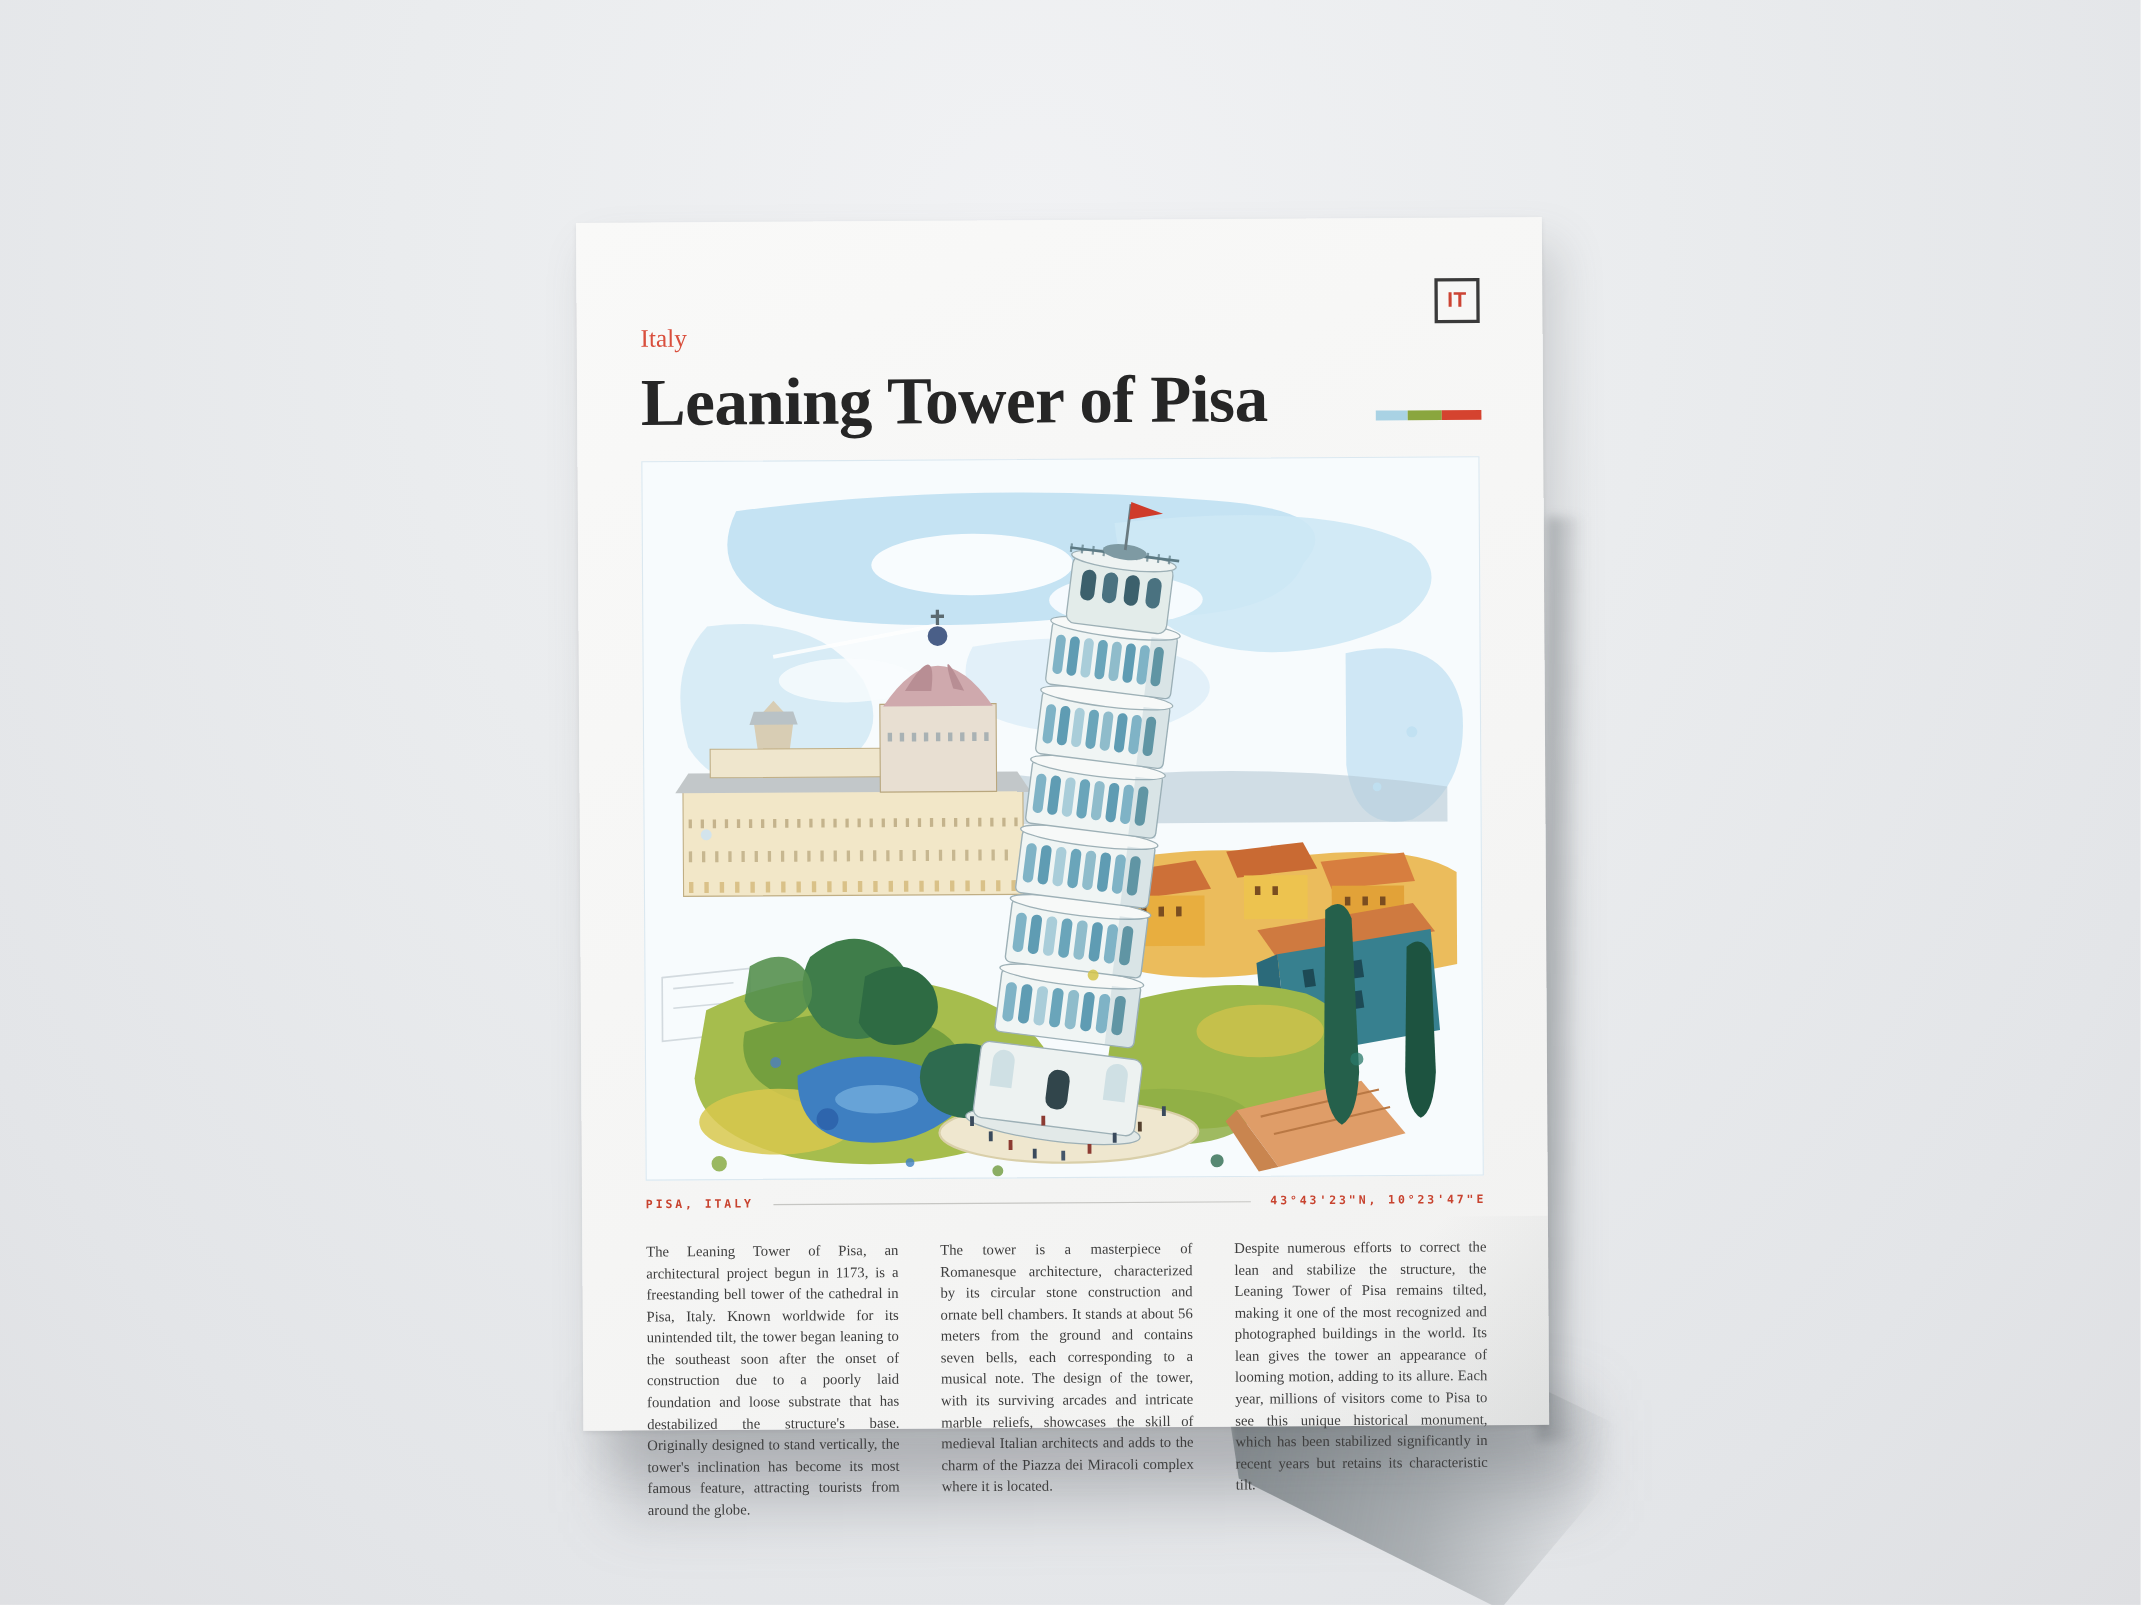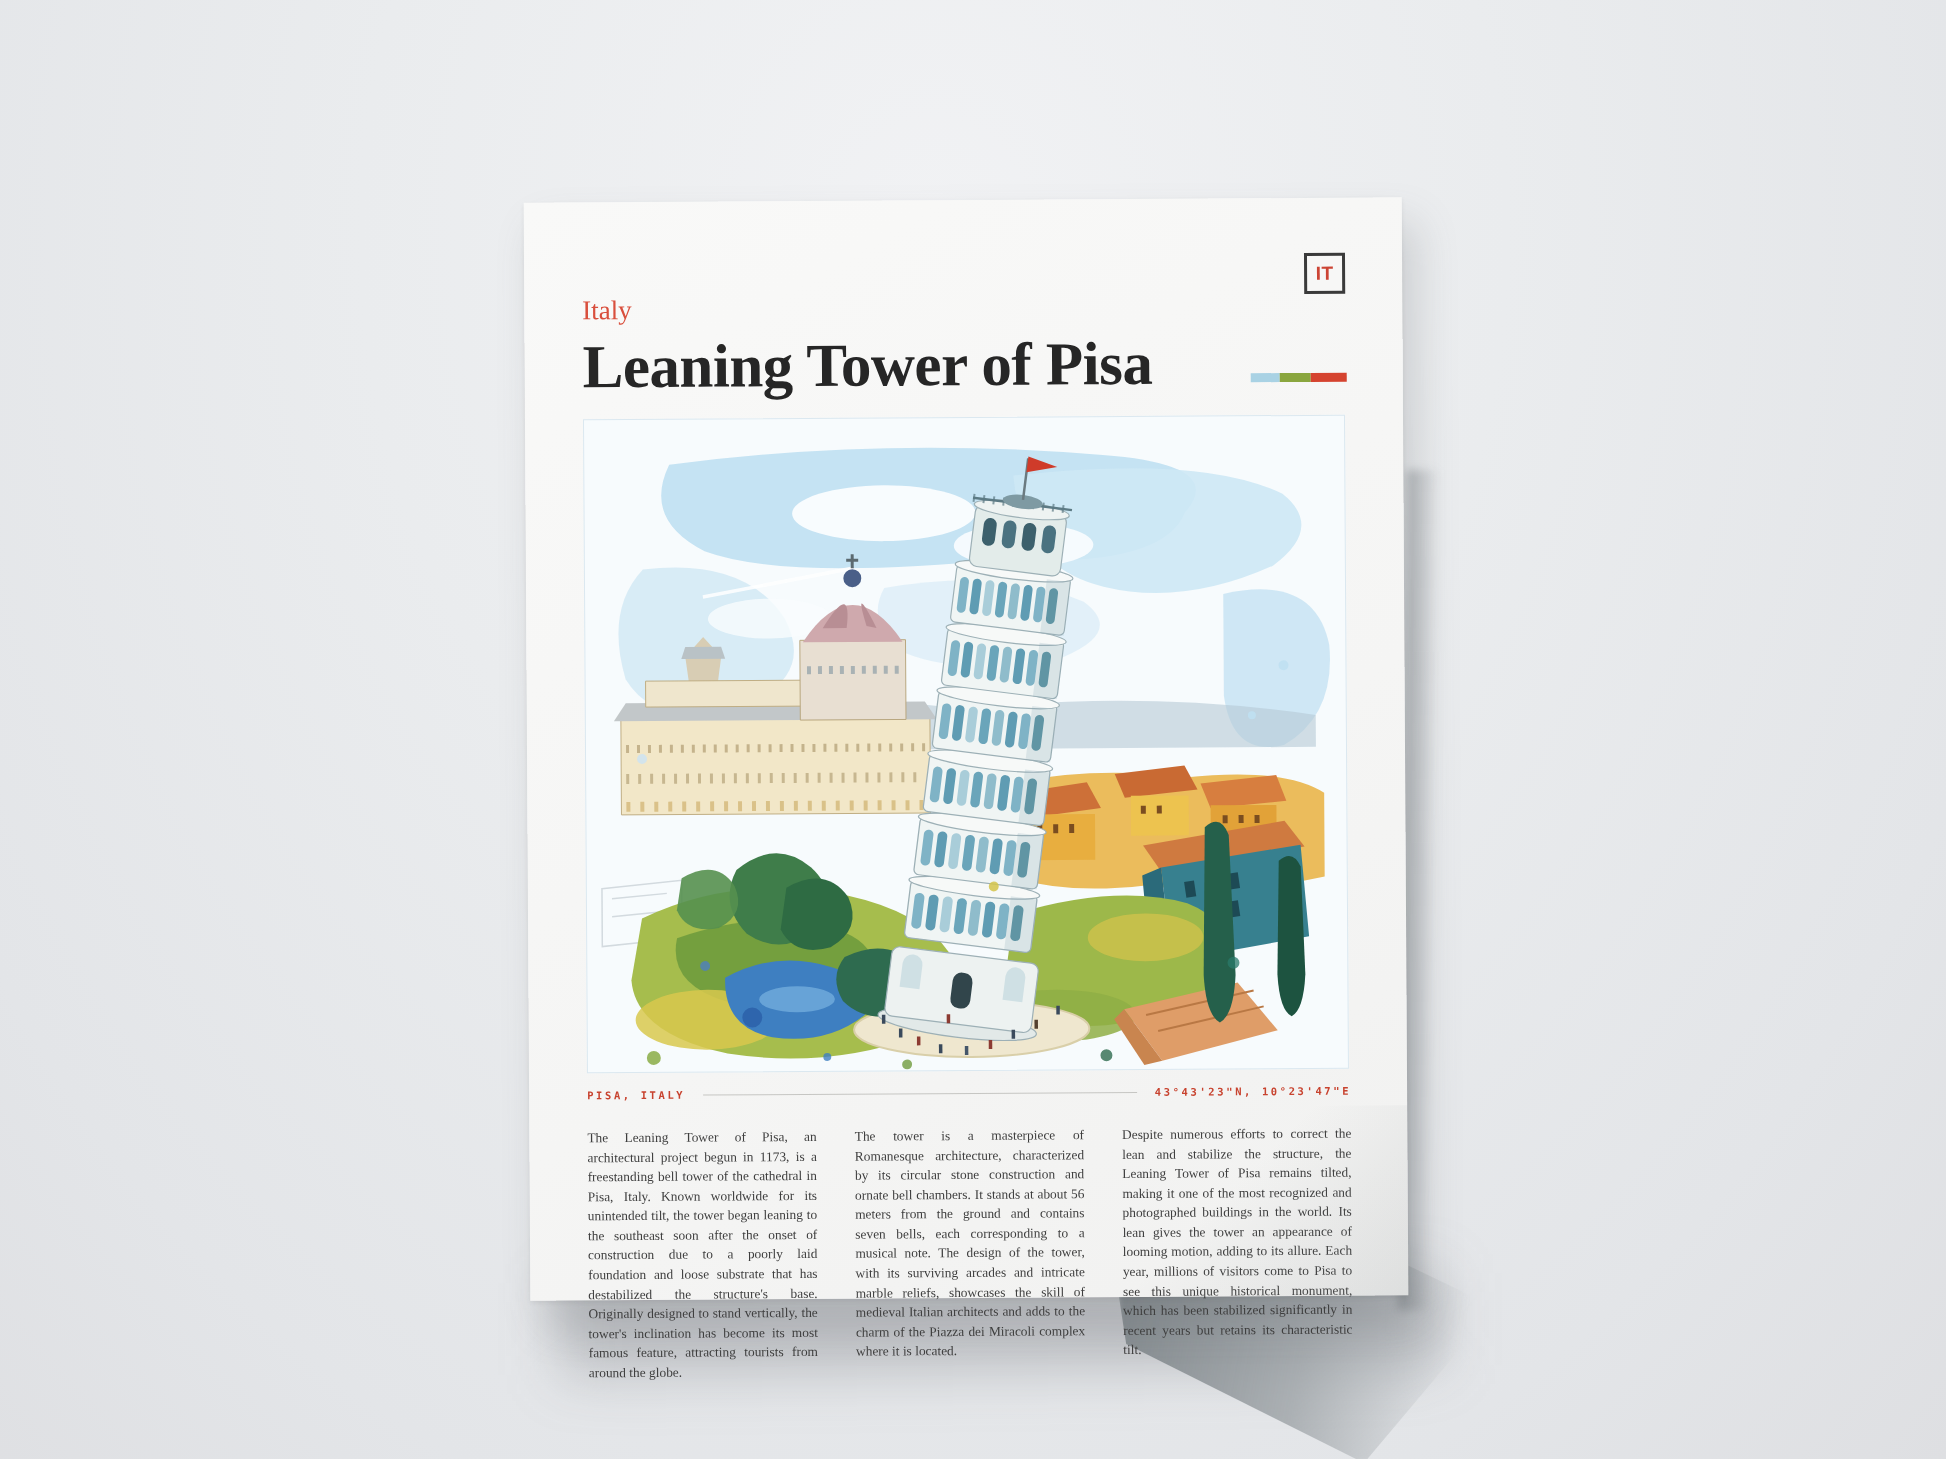--- a/index.html
+++ b/index.html
@@ -43,21 +43,21 @@
     position:absolute; top:55px; right:57px; width:41px; height:41px;
     border:3px solid #3a3a3a; display:flex; align-items:center; justify-content:center;
     background:#f7f7f6;
   }
   .badge span{
     font-family:"Liberation Sans", sans-serif; font-weight:bold; font-size:19px;
     letter-spacing:.5px; color:#cc4434;
   }
   .kicker{
     position:absolute; top:92px; left:58px;
-    font-family:"Liberation Serif", serif; font-size:27px; line-height:1.2; color:#d94f3d;
+    font-family:"Liberation Serif", serif; font-size:23px; line-height:1.2; color:#d94f3d;
   }
   .title-row{
     position:absolute; top:132px; left:58px; right:56px;
     display:flex; align-items:flex-end;
   }
   .title-row h1{
     font-family:"Liberation Serif", serif; font-weight:900; font-size:61px; line-height:1.08;
     letter-spacing:-0.5px; color:#262626; white-space:nowrap;
   }
   .tricolor{ display:flex; width:96px; height:9px; margin-left:auto; margin-bottom:14px; }

